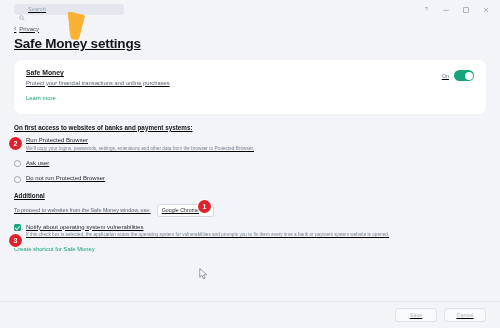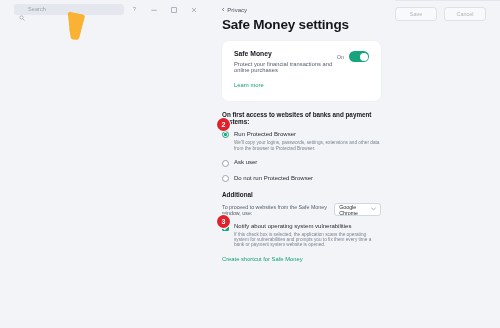--- a/index.html
+++ b/index.html
@@ -12,21 +12,22 @@
     height: 328px;
     font-family: "Liberation Sans", sans-serif;
     overflow: hidden;
     position: relative;
   }
   .window {
     position: absolute;
     inset: 0;
     background: #f2f4f7;
     display: flex;
-    flex-direction: row;
+    flex-direction: column;
+    text-decoration: underline;
   }
 
   
   .titlebar {
     height: 19px;
     background: #f2f4f7;
     display: flex;
     align-items: center;
     padding: 0 4px 0 14px;
     flex: 0 0 auto;

